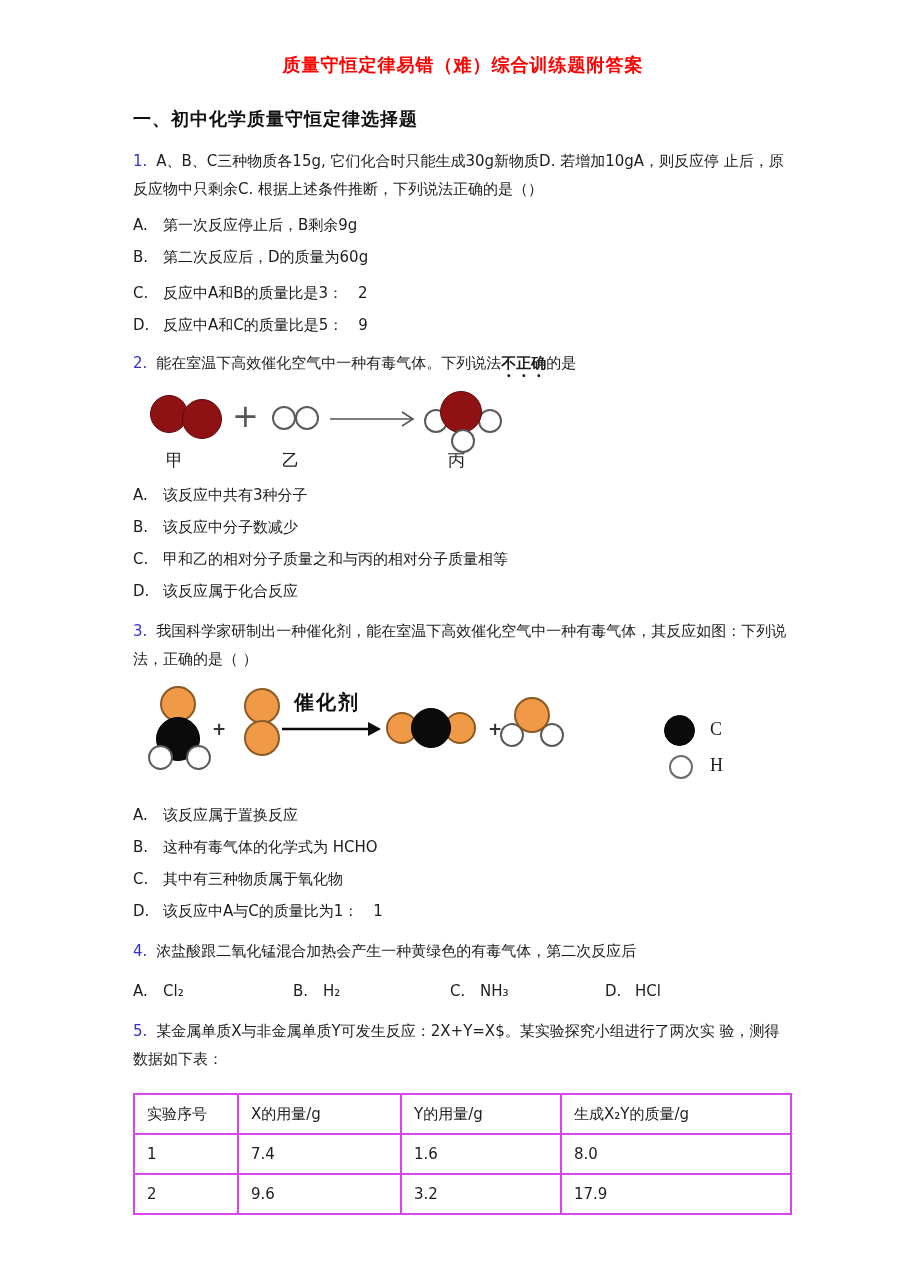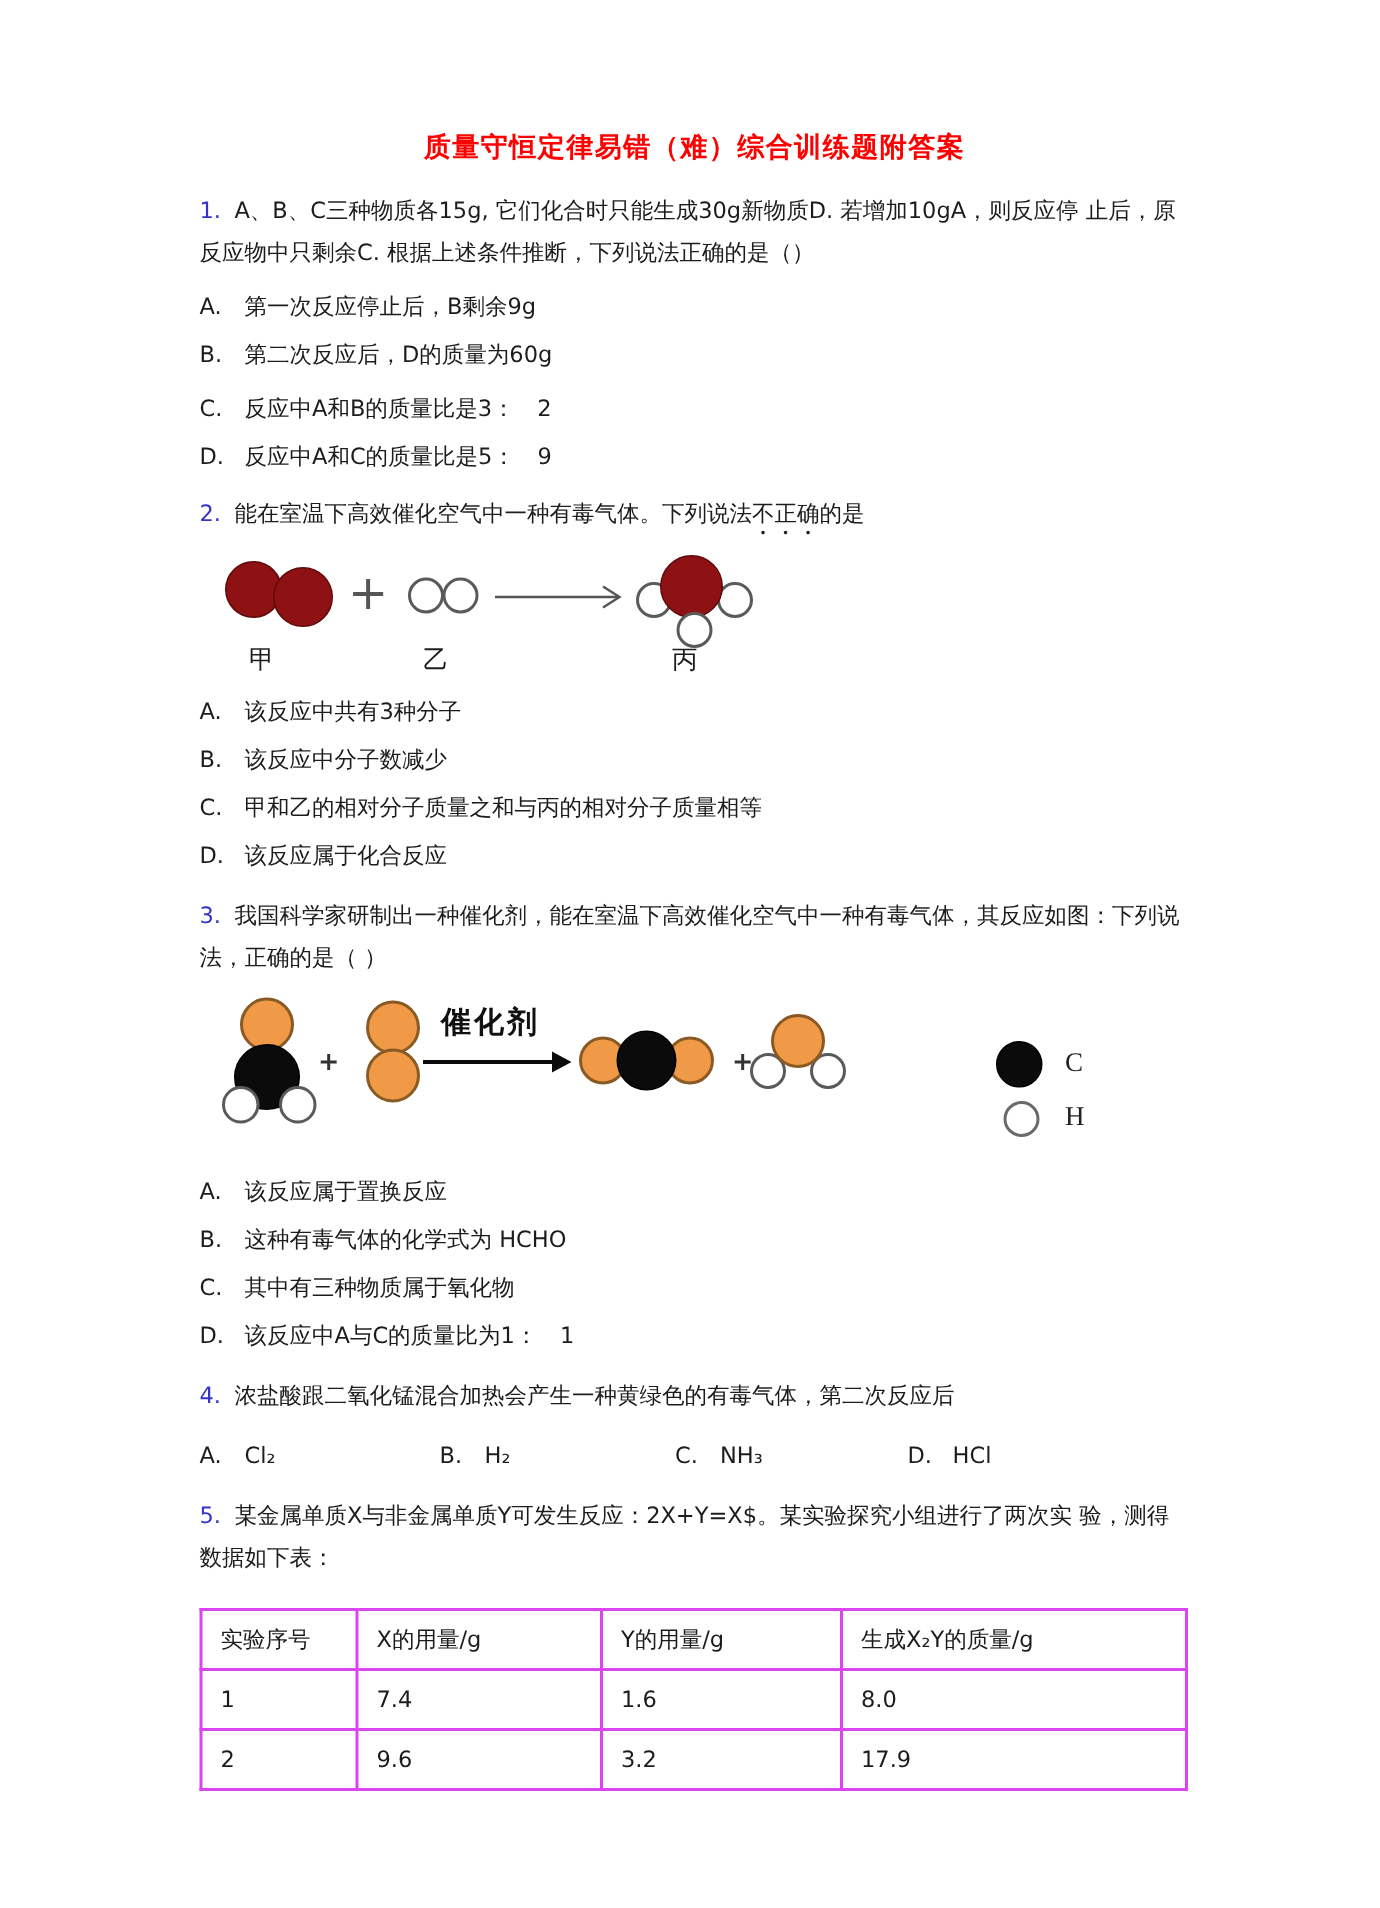--- a/index.html
+++ b/index.html
@@ -1,27 +1,27 @@
 <!DOCTYPE html>
 <html><head>
 <meta charset="utf-8">
 <style>
   html,body { margin:0; padding:0; background:#ffffff; }
   .page {
     position:relative; width:920px; height:1272px; background:#ffffff;
     font-family:"DejaVu Sans","Liberation Sans",sans-serif;
     color:#1c1c1c; overflow:hidden; box-sizing:border-box;
-    padding:86px 127px 0 133px;
+    padding:53px 127px 0 133px;
   }
   .title { margin:0; text-align:center; color:#fe0000; font-size:18px; font-weight:bold; letter-spacing:1px; }
   .section { margin:30px 0 0 0; font-size:18px; font-weight:bold; color:#111; letter-spacing:1px; }
   .q { margin:16px 0 0 0; font-size:15px; line-height:28px; }
   .qnum { color:#3333cc; margin-right:9px; }
   .emph {
-    text-emphasis:filled dot; text-emphasis-position:under right;
+    text-emphasis:filled dot; text-emphasis-position:under right;font-weight:bold;
     -webkit-text-emphasis:filled dot; -webkit-text-emphasis-position:under;
   }
   .opt { display:flex; margin-top:12px; font-size:15px; line-height:20px; }
   .optlabel { flex:none; width:30px; }
   .opt-row { display:flex; margin-top:16px; font-size:15px; line-height:20px; }
   .opt-row .cell { display:flex; }
   .opt-row .w1 { width:160px; } .opt-row .w2 { width:157px; } .opt-row .w3 { width:155px; }
 
   .diagram { position:relative; margin-left:15px; }
   .d2 { height:84px; margin-top:8px; width:540px; }
@@ -40,20 +40,21 @@
 
   .dtable { border-collapse:collapse; margin-top:20px; table-layout:fixed; width:657px; }
   .dtable td { border:2px solid #d946ef; font-size:15px; padding:0 12px; height:38px; vertical-align:middle; }
 </style>
 </head>
 <body>
 
 <div class="page">
 
   <h1 class="title">质量守恒定律易错（难）综合训练题附答案</h1>
+  <h2 class="section">一、初中化学质量守恒定律选择题</h2>
 
   <p class="q">
     <span class="qnum">1.</span><span>A、B、C三种物质各15g, 它们化合时只能生成30g新物质D. 若增加10gA，则反应停 止后，原反应物中只剩余C. 根据上述条件推断，下列说法正确的是（）</span>
   </p>
   <div class="opt">
     <span class="optlabel">A.</span>
       <span>第一次反应停止后，B剩余9g</span>
   </div>
   <div class="opt">
     <span class="optlabel">B.</span>

